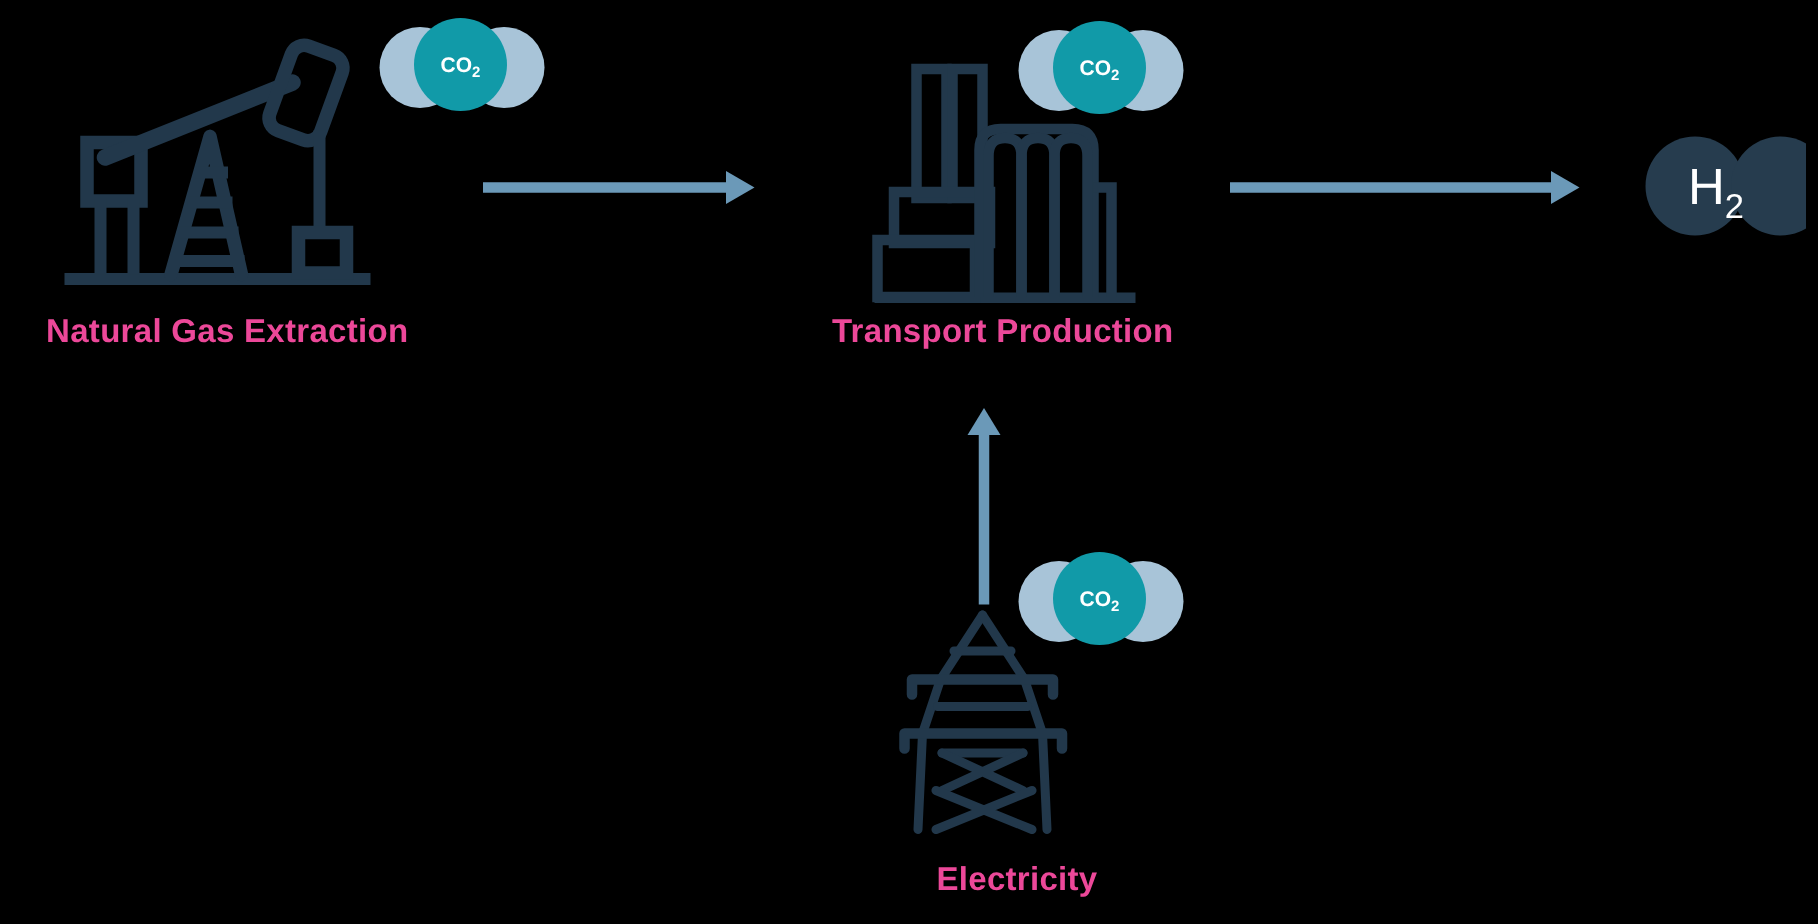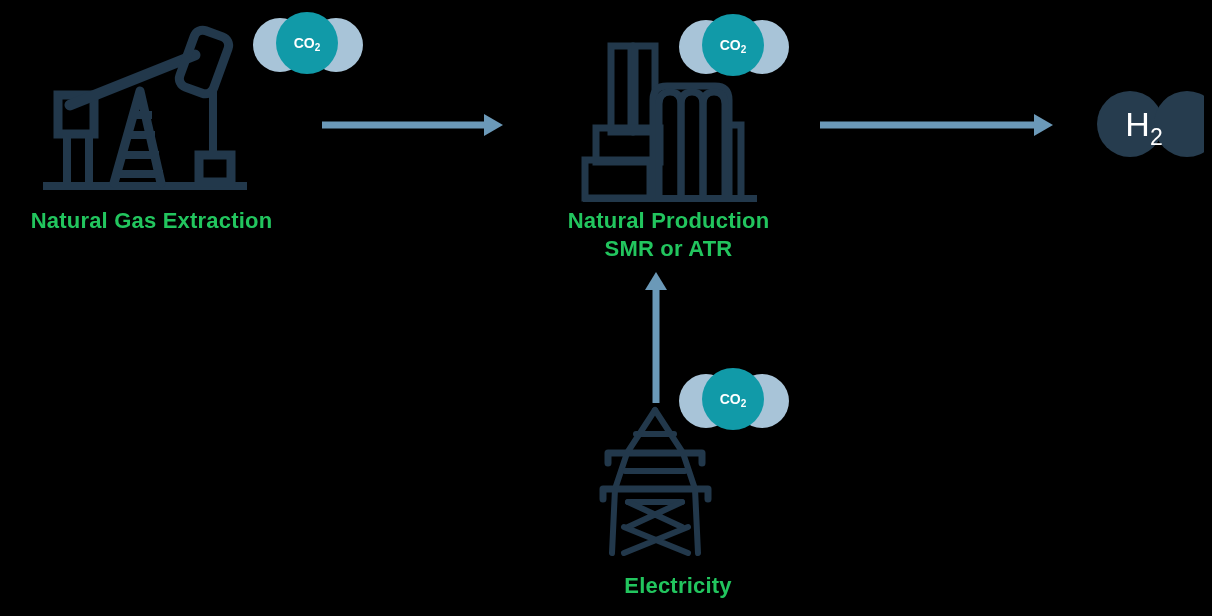--- a/index.html
+++ b/index.html
@@ -7,21 +7,21 @@
     position:relative;
     width:1204px;height:616px;
     background:#000;
     overflow:hidden;
     font-family:"Liberation Sans", sans-serif;
   }
   .abs{position:absolute;}
   .node-label{
     position:absolute;
     text-align:center;
-    color:#22c55e;
+    color:#ec4899;
     font-weight:700;
     font-size:22px;
     line-height:28px;
     letter-spacing:.2px;
   }
   svg{display:block;overflow:visible;}
   svg text{font-family:"Liberation Sans", sans-serif;}
 </style>
 </head>
 <body>
@@ -92,22 +92,21 @@
   <div class="abs" style="left:676px;top:14px">
     <svg width="116" height="62" viewBox="0 0 116 62">
       <circle cx="30" cy="33" r="27" fill="#A8C4D8"></circle>
       <circle cx="86" cy="33" r="27" fill="#A8C4D8"></circle>
       <circle cx="57" cy="31" r="31" fill="#119AA8"></circle>
       <text x="57" y="36" text-anchor="middle" font-size="14" font-weight="700" fill="#FFFFFF"><tspan>CO</tspan><tspan font-size="10" dy="3">2</tspan></text>
     </svg>
   </div>
 
   <div class="node-label" style="left:538px;top:207px;width:261px">
-    <div>Natural Production</div>
-    <div>SMR or ATR</div>
+    <div>Transport Production</div>
   </div>
 
   <div class="abs" style="left:820px;top:108px">
     <svg width="234" height="34" viewBox="0 0 234 34">
       <path d="M0,17 H216" stroke="#6B99B8" stroke-width="7"></path>
       <polygon points="214,6 233,17 214,28" fill="#6B99B8"></polygon>
     </svg>
   </div>
 
   <div class="abs" style="left:1097px;top:91px">

